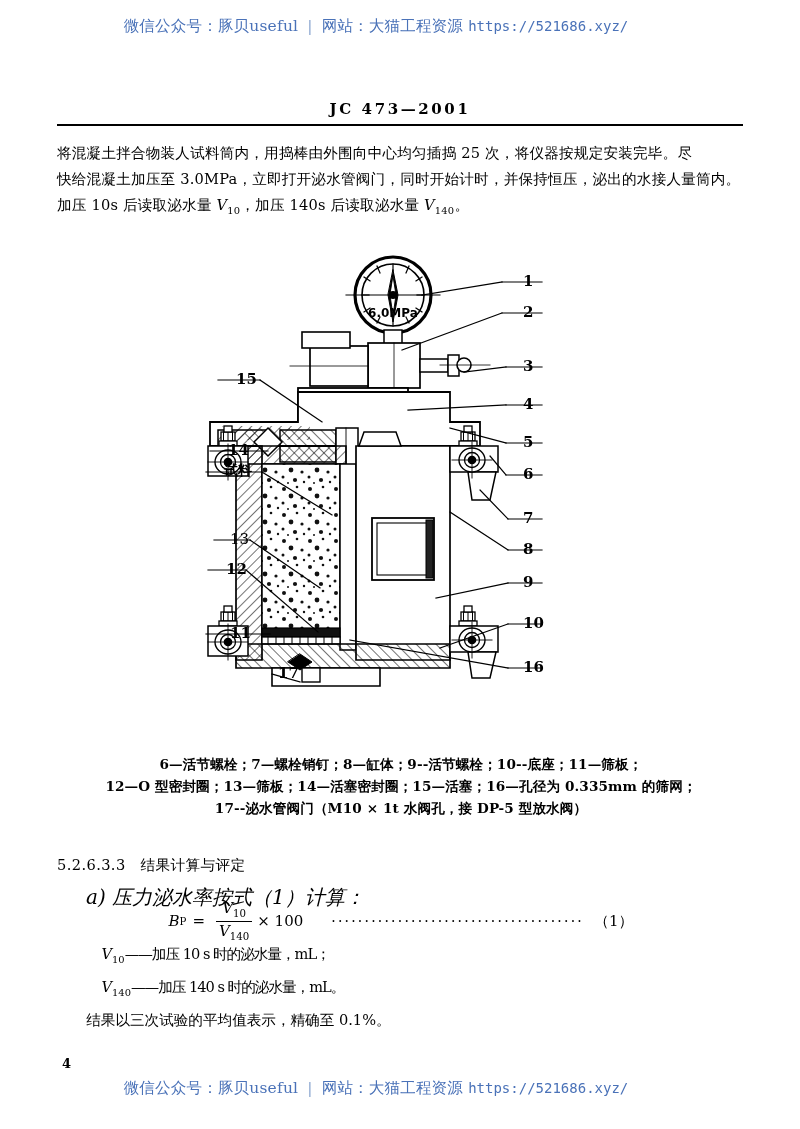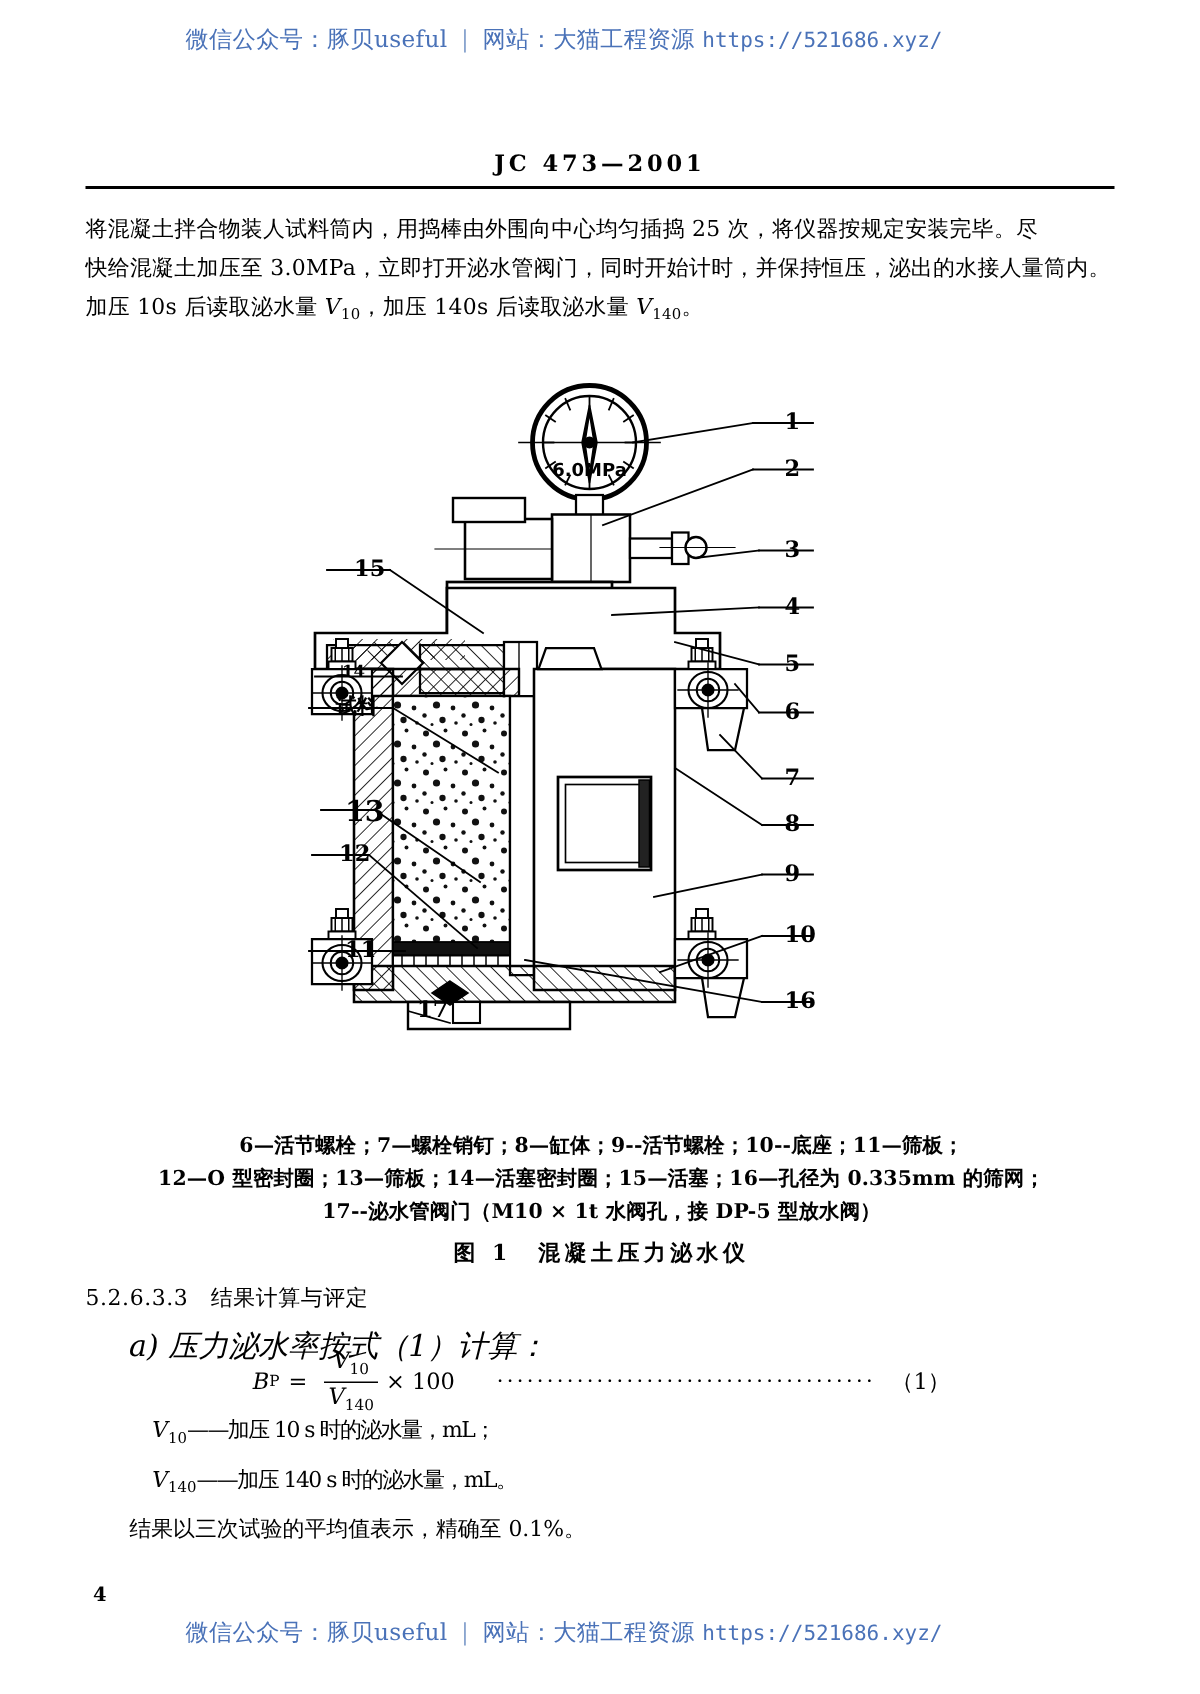--- a/index.html
+++ b/index.html
@@ -399,31 +399,30 @@
   <div style="position:absolute;left:523px;top:395px;font-size:15px;font-weight:bold;">4</div>
   <div style="position:absolute;left:523px;top:433px;font-size:15px;font-weight:bold;">5</div>
   <div style="position:absolute;left:523px;top:465px;font-size:15px;font-weight:bold;">6</div>
   <div style="position:absolute;left:523px;top:509px;font-size:15px;font-weight:bold;">7</div>
   <div style="position:absolute;left:523px;top:540px;font-size:15px;font-weight:bold;">8</div>
   <div style="position:absolute;left:523px;top:573px;font-size:15px;font-weight:bold;">9</div>
   <div style="position:absolute;left:523px;top:614px;font-size:15px;font-weight:bold;">10</div>
   <div style="position:absolute;left:523px;top:658px;font-size:15px;font-weight:bold;">16</div>
 
   <div style="position:absolute;left:236px;top:370px;font-size:15px;font-weight:bold;">15</div>
-  <div style="position:absolute;left:228px;top:441px;font-size:11px;font-weight:bold;">14</div>
+  <div style="position:absolute;left:228px;top:441px;font-size:15px;font-weight:bold;">14</div>
   <div style="position:absolute;left:224px;top:462px;font-size:14px;font-weight:bold;">试料</div>
-  <div style="position:absolute;left:230px;top:530px;font-size:19px;font-weight:bold;">13</div>
+  <div style="position:absolute;left:230px;top:530px;font-size:15px;font-weight:normal;">13</div>
   <div style="position:absolute;left:226px;top:560px;font-size:15px;font-weight:bold;">12</div>
   <div style="position:absolute;left:230px;top:624px;font-size:15px;font-weight:bold;">11</div>
   <div style="position:absolute;left:278px;top:664px;font-size:15px;font-weight:bold;">17</div>
 
   <div class="legend" style="top:753px;">6—活节螺栓；7—螺栓销钉；8—缸体；9--活节螺栓；10--底座；11—筛板；</div>
   <div class="legend" style="top:775px;">12—O 型密封圈；13—筛板；14—活塞密封圈；15—活塞；16—孔径为 0.335mm 的筛网；</div>
   <div class="legend" style="top:797px;">17--泌水管阀门（M10 × 1t 水阀孔，接 DP-5 型放水阀）</div>
-  <div class="fig-caption" style="top:826px;">图 1　混凝土压力泌水仪</div>
 
   <div class="clause" style="top:856px;text-align:right;">5.2.6.3.3　结果计算与评定</div>
   <div class="sub-item" style="top:884px;">a) 压力泌水率按式（1）计算：</div>
 
   <div class="formula-row" style="top:898px;">
     <span class="formula">
       <span class="var">B</span>
         <sub>P</sub>
       <span style="margin:0 6px;">=</span>
       <span class="frac">

